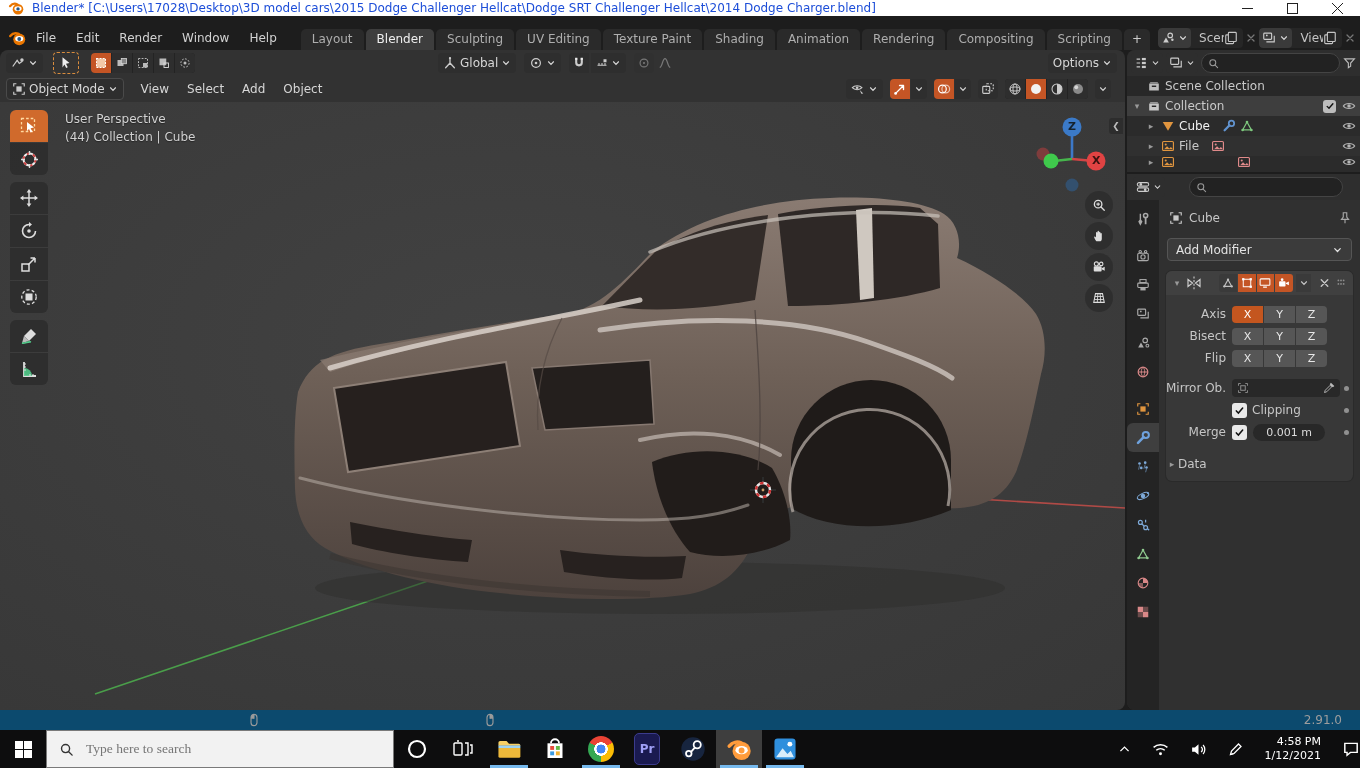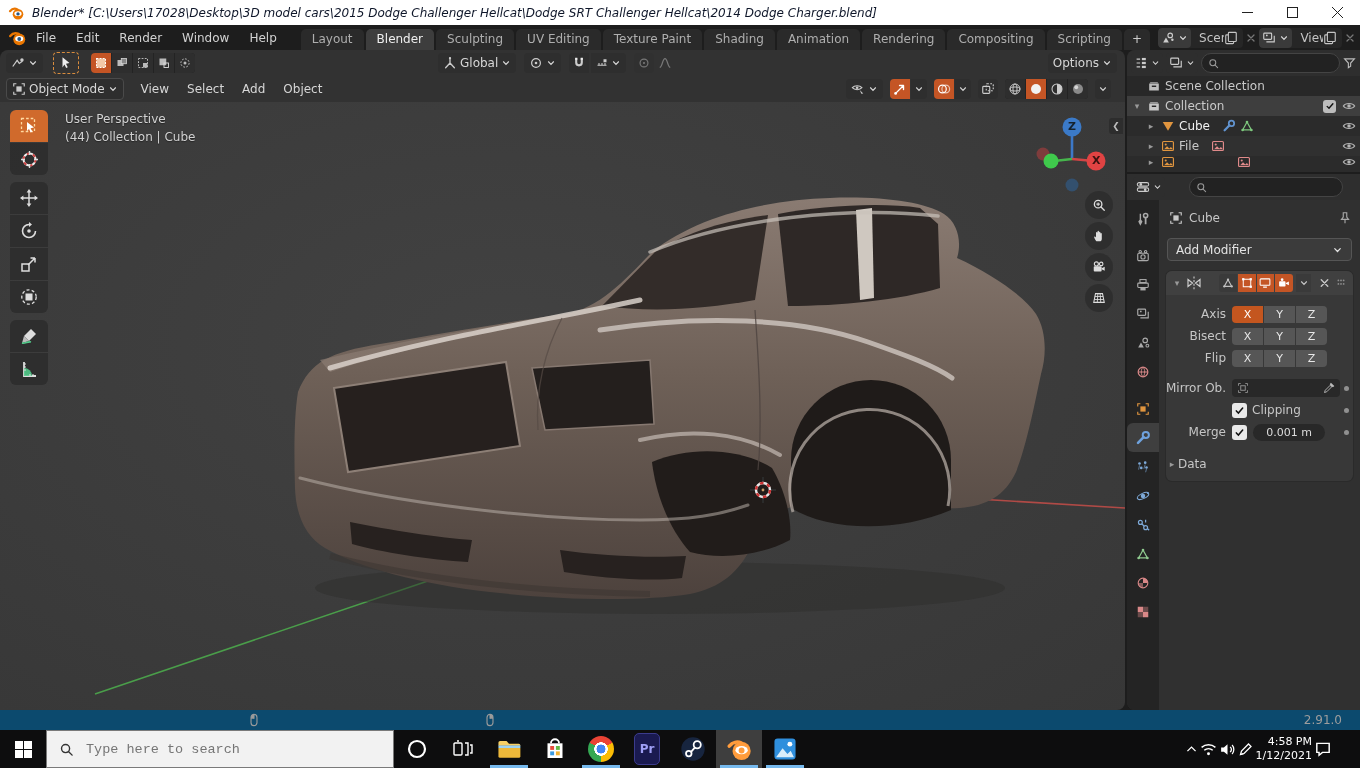--- a/index.html
+++ b/index.html
@@ -3,22 +3,22 @@
 <meta charset="utf-8">
 <style>
   html,body{margin:0;padding:0;background:#000;}
   .screen{position:relative;width:1360px;height:768px;overflow:hidden;
           font-family:"DejaVu Sans","Liberation Sans",sans-serif;font-size:12px;
           background:#1d1d1d;color:#cfcfcf;}
   .abs{position:absolute;}
   .ic{width:14px;height:14px;display:inline-block;flex:none;}
   svg{display:block;}
   
-  .titlebar{position:absolute;left:0;top:0;width:1360px;height:25px;background:#ffffff;color:#0f172a;
-            display:flex;align-items:center;font-style:italic;}
+  .titlebar{position:absolute;left:0;top:0;width:1360px;height:16px;background:#ffffff;color:#1d4ed8;
+            display:flex;align-items:center;}
   .tb-title{margin-left:8px;font-size:12px;white-space:nowrap;}
   .tb-controls{margin-left:auto;display:flex;height:100%;}
   .tb-btn{width:45px;height:100%;display:flex;align-items:center;justify-content:center;color:#222;}
   
   .topbar{position:absolute;left:0;top:25px;width:1360px;height:25px;background:#1d1d1d;display:flex;align-items:center;}
   .menu-item{padding:0 10px;color:#d2d2d2;}
   .tabs{display:flex;align-items:flex-end;height:100%;margin-left:14px;}
   .tab{height:21px;line-height:21px;padding:0 11px;background:#2a2a2a;color:#aeaeae;
        border-radius:5px 5px 0 0;margin-right:2px;white-space:nowrap;}
   .tab.active{background:#3d3d3d;color:#eeeeee;}
@@ -76,22 +76,22 @@
   .animdot{width:5px;height:5px;border-radius:50%;background:#909090;margin-left:auto;margin-right:4px;}
   
   .statusbar{position:absolute;left:0;top:710px;width:1360px;height:20px;background:#0c4a6e;color:#9d9d9d;}
   
   .taskbar{position:absolute;left:0;top:730px;width:1360px;height:38px;background:#0d0d0e;display:flex;align-items:stretch;color:#fff;}
   .tk-cell{width:46px;display:flex;align-items:center;justify-content:center;position:relative;flex:none;}
   .tk-cell.openline:after{content:"";position:absolute;left:4px;right:4px;bottom:0;height:3px;background:#76b9ed;}
   .tk-cell.activeapp{background:#3e3e3e;}
   .tk-search{width:348px;background:#f2f2f2;color:#444;display:flex;align-items:center;gap:10px;padding:0 12px;
              border:1px solid #7a7a7a;box-sizing:border-box;flex:none;}
-  .tk-search input{border:none;background:transparent;outline:none;font-size:13.5px;color:#333;width:250px;font-family:Liberation Mono, monospace;}
-  .tray{margin-left:auto;display:flex;align-items:center;gap:2px;padding-right:28px;}
+  .tk-search input{border:none;background:transparent;outline:none;font-size:13.5px;color:#333;width:250px;font-family:Liberation Serif, serif;}
+  .tray{margin-left:auto;display:flex;align-items:center;gap:21px;padding-right:0;}
   .clock{text-align:right;font-size:11px;line-height:14px;}
 </style>
 </head>
 <body>
 
 <svg width="0" height="0" style="position:absolute">
   <defs>
     <symbol id="s-chev" viewBox="0 0 16 16">
         <path d="M4 6l4 4.2L12 6" fill="none" stroke="currentColor" stroke-width="1.8" stroke-linecap="round"></path>
       </symbol>

